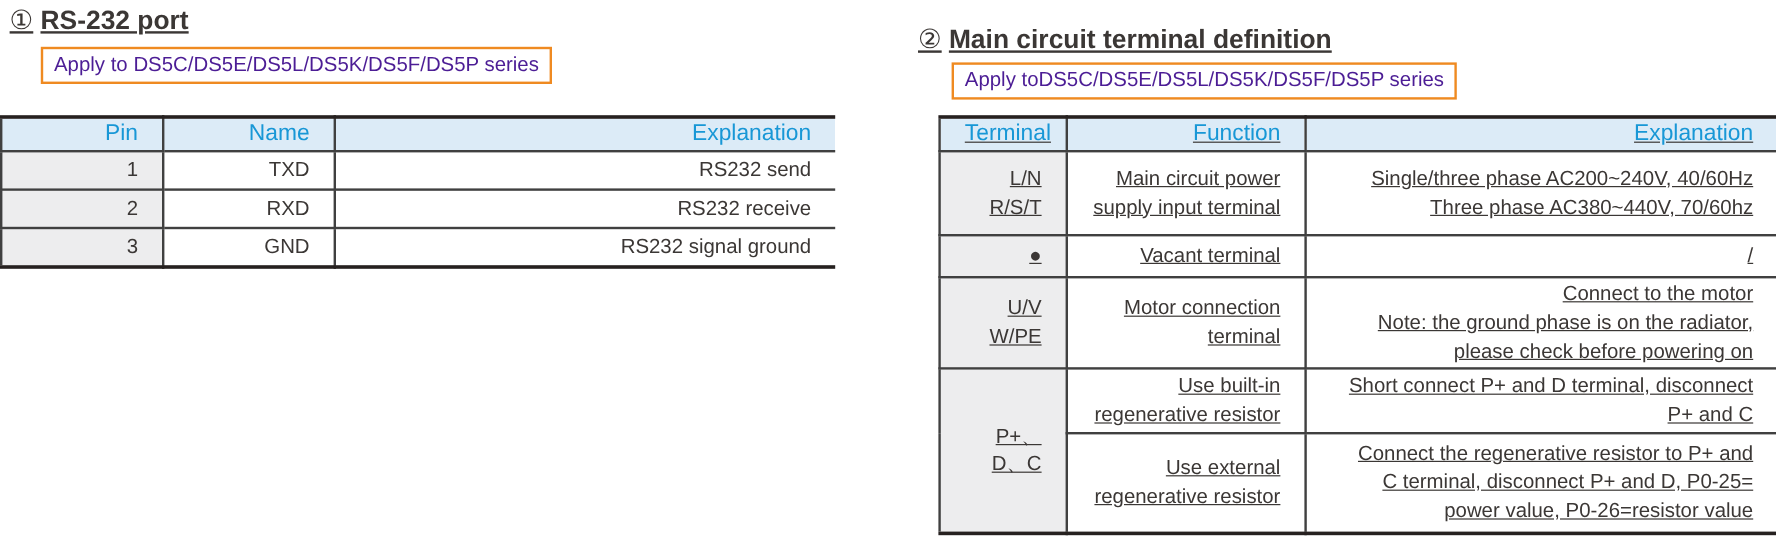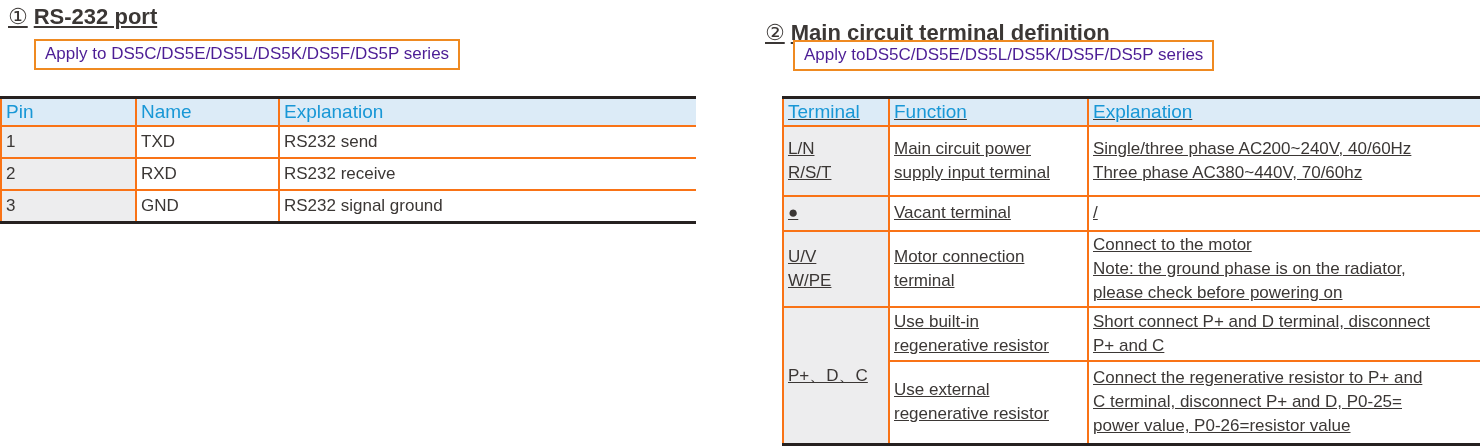--- a/index.html
+++ b/index.html
@@ -31,43 +31,43 @@
     background: #ffffff;
   }
   table.def {
     position: absolute;
     border-collapse: collapse;
     table-layout: fixed;
     border-top: 3px solid #262120;
     border-bottom: 3px solid #262120;
   }
   table.def th, table.def td {
-    border: 2px solid #f97316;
-    text-align: left;
+    border: 2px solid #404040;
+    text-align: right;
     vertical-align: middle;
-    padding: 1px 4px;
+    padding: 1px 20px;
     overflow: hidden;
   }
   table.def tr > *:last-child { border-right: none; }
   table.def th {
     background: #dcebf7;
     color: #1897d6;
     font-weight: 400;
     font-size: 19px;
   }
   table.def td { font-size: 17px; color: #3b3735; }
   td.shade { background: #ededee; }
   .ln { display: block; line-height: 24px; }
   .dot { font-size: 17px; line-height: 24px; }
   #tbl-rs232      { left: 0px;   top: 96px; width: 695px; }
   #tbl-maincircuit{ left: 782px; top: 96px; width: 698px; text-decoration: underline; }
   #title-rs232 { left: 8px;   top: 4px; }
   #title-mc    { left: 765px; top: 20px; }
   #apply-rs232 { left: 34px;  top: 39px; }
-  #apply-mc    { left: 793px; top: 40px; text-align: right; }
+  #apply-mc    { left: 793px; top: 52px; text-align: right; }
 </style>
 </head>
 <body>
 
 <div class="section-title" id="title-rs232">
   <span class="section-number">①</span><span>RS-232 port</span>
 </div>
 <div class="apply-box" id="apply-rs232">Apply to DS5C/DS5E/DS5L/DS5K/DS5F/DS5P series</div>
 
 <table class="def" id="tbl-rs232">

